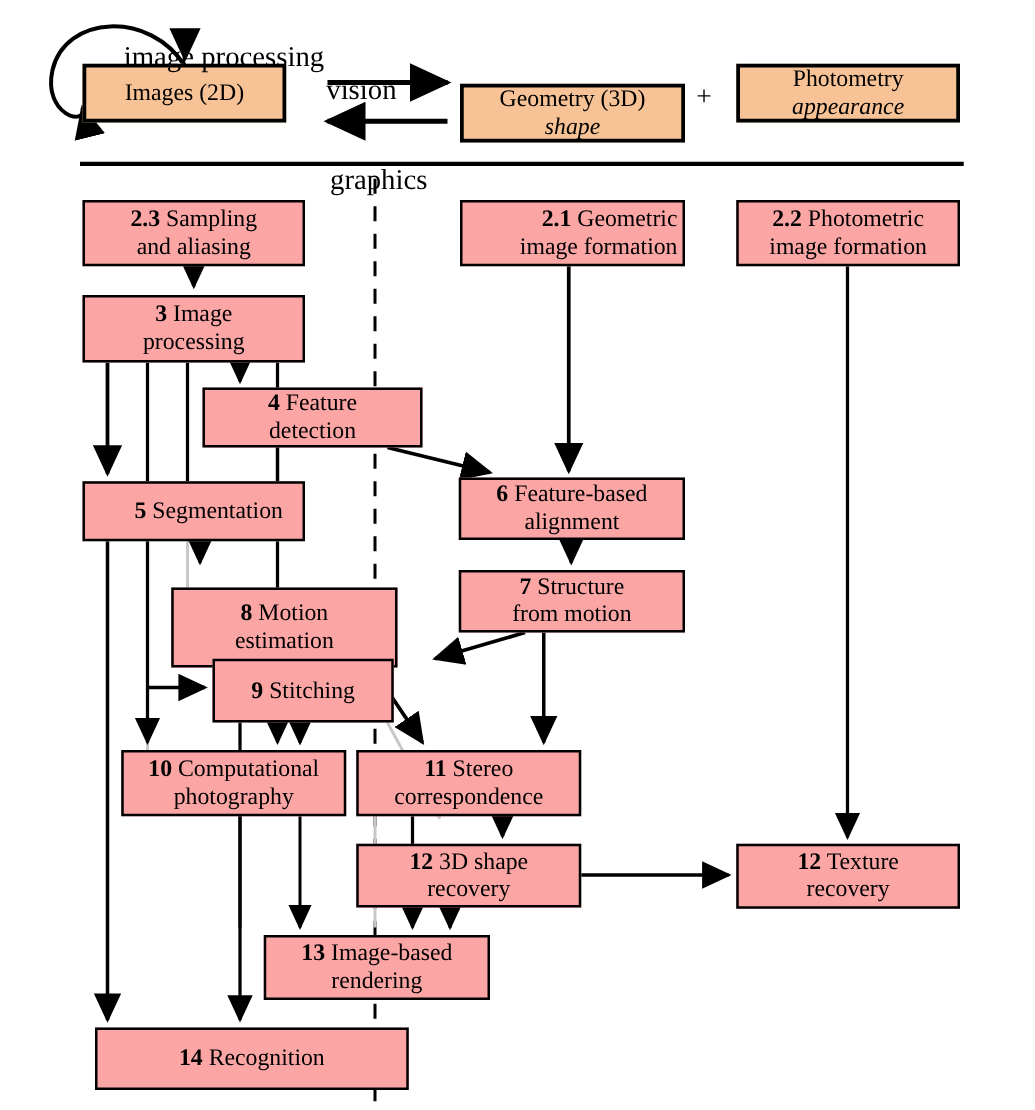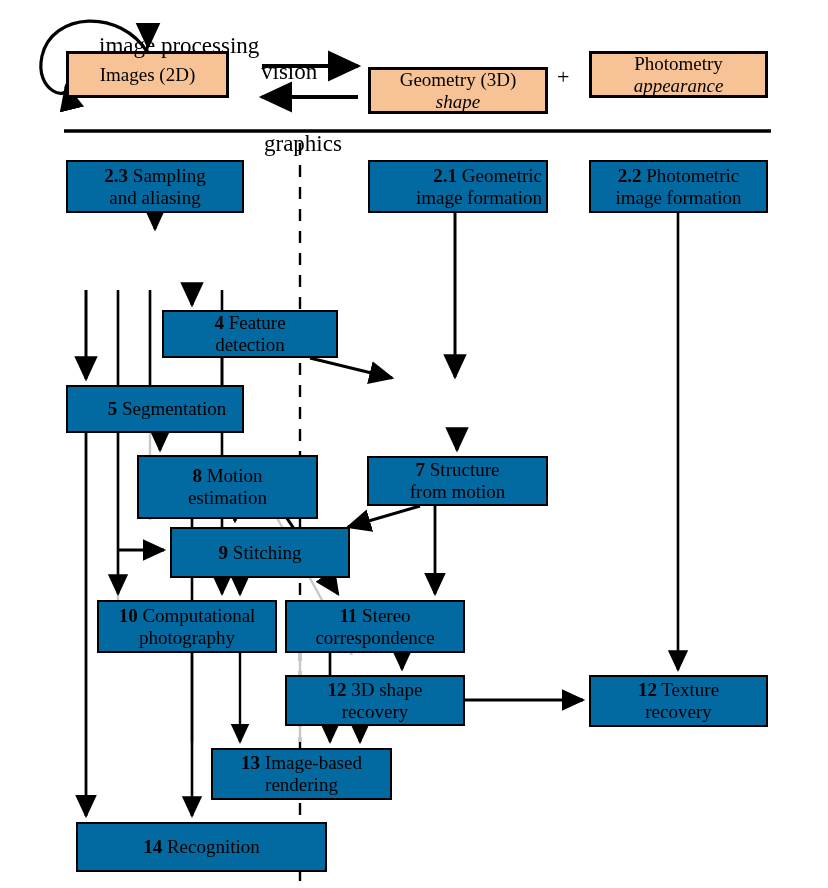--- a/index.html
+++ b/index.html
@@ -1,20 +1,20 @@
 <!DOCTYPE html>
 <html><head>
 <meta charset="utf-8">
 <style>
   html,body{margin:0;padding:0;background:#ffffff;}
   body{width:828px;height:888px;position:relative;font-family:"Liberation Serif","DejaVu Serif",serif;color:#000;overflow:hidden;}
   #canvas{position:absolute;left:0;top:0;width:828px;height:888px;}
   .svg-layer{position:absolute;left:0;top:0;width:828px;height:888px;pointer-events:none;}
 
-  .box{position:absolute;box-sizing:border-box;border:2.5px solid #000;background:#0369a1;
+  .box{position:absolute;box-sizing:border-box;border:2.5px solid #000;background:#fca5a5;
        display:flex;align-items:center;justify-content:center;text-align:center;
        font-size:19px;line-height:1.15;z-index:5;}
   .box.peach{background:#f7c396;border:3px solid #000;}
   .box .txt{padding:0 4px;}
   .num{font-weight:bold;}
   .ital{font-style:italic;}
 
   .lbl{position:absolute;font-size:23px;white-space:nowrap;z-index:6;margin-top:28px;}
   .plus{position:absolute;font-size:22px;z-index:6;}
 </style>
@@ -124,52 +124,60 @@
 
   <div class="lbl" style="left:99px;top:5px;">image processing</div>
   <div class="lbl" style="left:261px;top:31px;">vision</div>
   <div class="lbl" style="left:264px;top:103px;">graphics</div>
 
   <div class="box" style="left:66px;top:160px;width:178px;height:53px;flex-direction:column;">
     <span class="txt"><b class="num">2.3</b> <span>Sampling</span></span>
     <span class="txt">and aliasing</span>
   </div>
 
+  <div class="box" style="left:66px;top:236px;width:178px;height:54px;flex-direction:column;">
+    <span class="txt"><b class="num">3</b> <span>Image</span></span>
+    <span class="txt">processing</span>
+  </div>
 
   <div class="box" style="left:368px;top:160px;width:180px;height:53px;flex-direction:column;align-items:flex-end;">
     <span class="txt"><b class="num">2.1</b> <span>Geometric</span></span>
     <span class="txt">image formation</span>
   </div>
 
   <div class="box" style="left:589px;top:160px;width:179px;height:53px;flex-direction:column;">
     <span class="txt"><b class="num">2.2</b> <span>Photometric</span></span>
     <span class="txt">image formation</span>
   </div>
 
   <div class="box" style="left:162px;top:310px;width:176px;height:48px;flex-direction:column;">
     <span class="txt"><b class="num">4</b> <span>Feature</span></span>
     <span class="txt">detection</span>
   </div>
 
   <div class="box" style="left:66px;top:385px;width:178px;height:48px;padding-left:24px;">
     <span class="txt"><b class="num">5</b> <span>Segmentation</span></span>
   </div>
 
+  <div class="box" style="left:367px;top:382px;width:181px;height:50px;flex-direction:column;">
+    <span class="txt"><b class="num">6</b> <span>Feature-based</span></span>
+    <span class="txt">alignment</span>
+  </div>
 
   <div class="box" style="left:367px;top:456px;width:181px;height:50px;flex-direction:column;">
     <span class="txt"><b class="num">7</b> <span>Structure</span></span>
     <span class="txt">from motion</span>
   </div>
 
-  <div class="box" style="left:137px;top:455px;width:181px;height:64px;flex-direction:column;">
+  <div class="box" style="left:137px;top:470px;width:181px;height:64px;flex-direction:column;">
     <span class="txt"><b class="num">8</b> <span>Motion</span></span>
     <span class="txt">estimation</span>
   </div>
 
-  <div class="box" style="left:170px;top:527px;width:180px;height:51px;">
+  <div class="box" style="left:170px;top:527px;width:145px;height:51px;">
     <span class="txt"><b class="num">9</b> <span>Stitching</span></span>
   </div>
 
   <div class="box" style="left:97px;top:600px;width:180px;height:53px;flex-direction:column;">
     <span class="txt"><b class="num">10</b> <span>Computational</span></span>
     <span class="txt">photography</span>
   </div>
 
   <div class="box" style="left:285px;top:600px;width:180px;height:53px;flex-direction:column;">
     <span class="txt"><b class="num">11</b> <span>Stereo</span></span>

